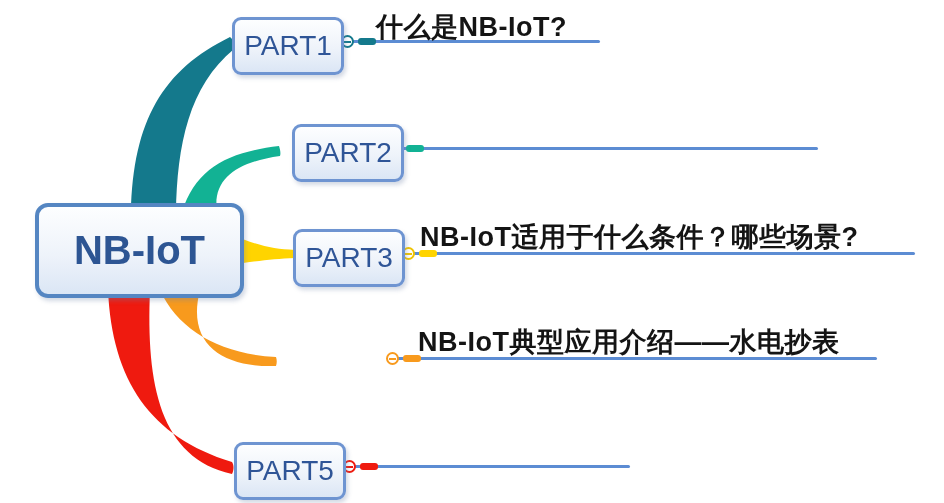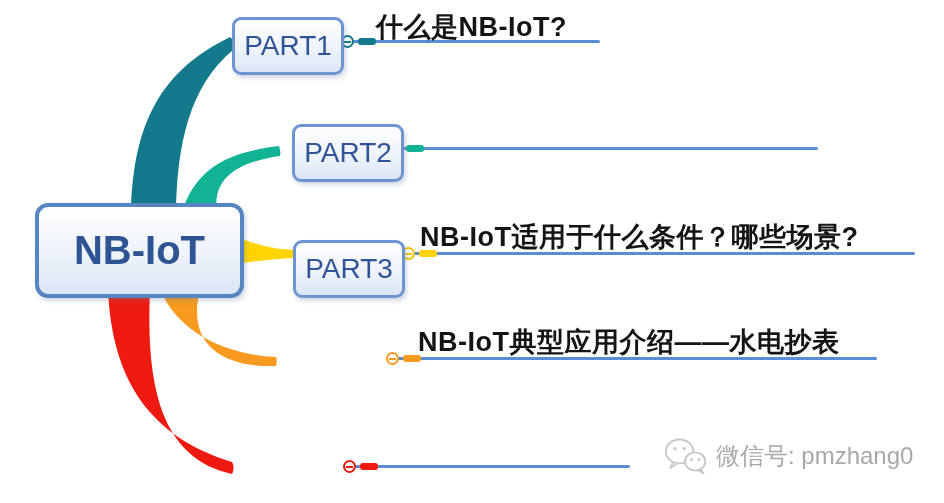--- a/index.html
+++ b/index.html
@@ -16,21 +16,21 @@
     color:#2f5597;
   }
   .central{
     left:27px;top:203px;width:201px;height:87px;
     border:4px solid #5586c2;border-radius:13px;
     font-size:40px;font-weight:bold;color:#2d5593;margin-left:8px;
   }
   .part{width:106px;height:52px;font-size:28px;}
   .p1{left:232px;top:17px;}
   .p2{left:292px;top:124px;}
-  .p3{left:293px;top:229px;margin-top:11px;}
+  .p3{left:293px;top:229px;}
   .p4{left:277px;top:335px;}
   .p5{left:234px;top:442px;}
   .topic-line{position:absolute;height:3px;background:#5c8cd3;border-radius:2px;}
   .l1{left:346px;top:40px;width:254px;}
   .l2{left:394px;top:147px;width:424px;}
   .l3{left:407px;top:252px;width:508px;}
   .l4{left:391px;top:357px;width:486px;}
   .l5{left:348px;top:465px;width:282px;}
   .handle{
     position:absolute;width:13px;height:13px;border-radius:50%;
@@ -103,32 +103,20 @@
     </div>
   <div class="handle h5">
       <span class="minus"></span>
     </div>
 
   <div class="node central">NB-IoT</div>
 
   <div class="node part p1">PART1</div>
   <div class="node part p2">PART2</div>
   <div class="node part p3">PART3</div>
+  <div class="node part p5">PART5</div>
 
   <div class="topic t1">什么是NB-IoT?</div>
   <div class="topic t4">NB-IoT典型应用介绍——水电抄表</div>
   <div class="topic t3">NB-IoT适用于什么条件？哪些场景?</div>
 
-  <div class="watermark">
-    <svg class="wm-icon" width="44" height="40" viewBox="0 0 48 42" fill="none">
-      <ellipse cx="17" cy="16" rx="15" ry="13" stroke="#b5b5b5" stroke-width="2"></ellipse>
-      <path d="M 10 27 L 7 34 L 15 29" stroke="#b5b5b5" stroke-width="2" fill="none" stroke-linejoin="round"></path>
-      <circle cx="12" cy="13" r="1.7" fill="#b5b5b5"></circle>
-      <circle cx="22" cy="13" r="1.7" fill="#b5b5b5"></circle>
-      <ellipse cx="34" cy="27" rx="11" ry="10" stroke="#b5b5b5" stroke-width="2" fill="#ffffff"></ellipse>
-      <path d="M 40 35 L 43 40 L 36 36" stroke="#b5b5b5" stroke-width="2" fill="none" stroke-linejoin="round"></path>
-      <circle cx="30" cy="25" r="1.5" fill="#b5b5b5"></circle>
-      <circle cx="38" cy="25" r="1.5" fill="#b5b5b5"></circle>
-    </svg>
-    <span>微信号: pmzhang0</span>
-  </div>
 
 </div>
 
 </body></html>

